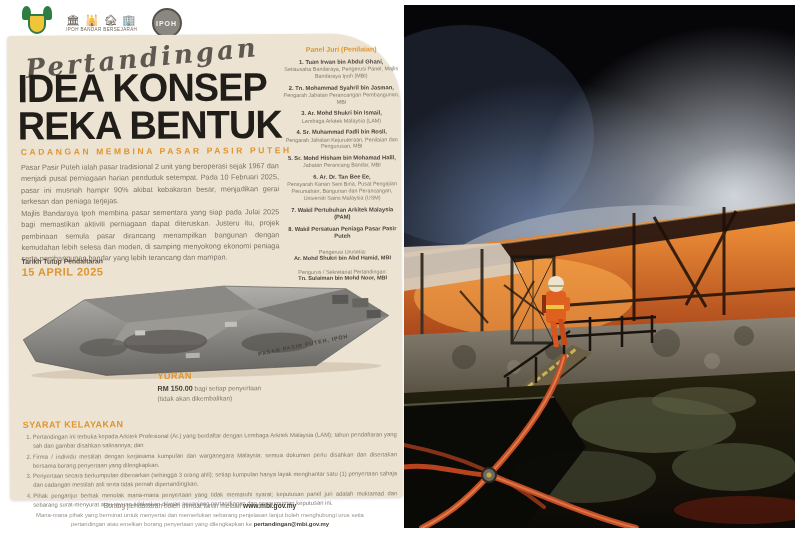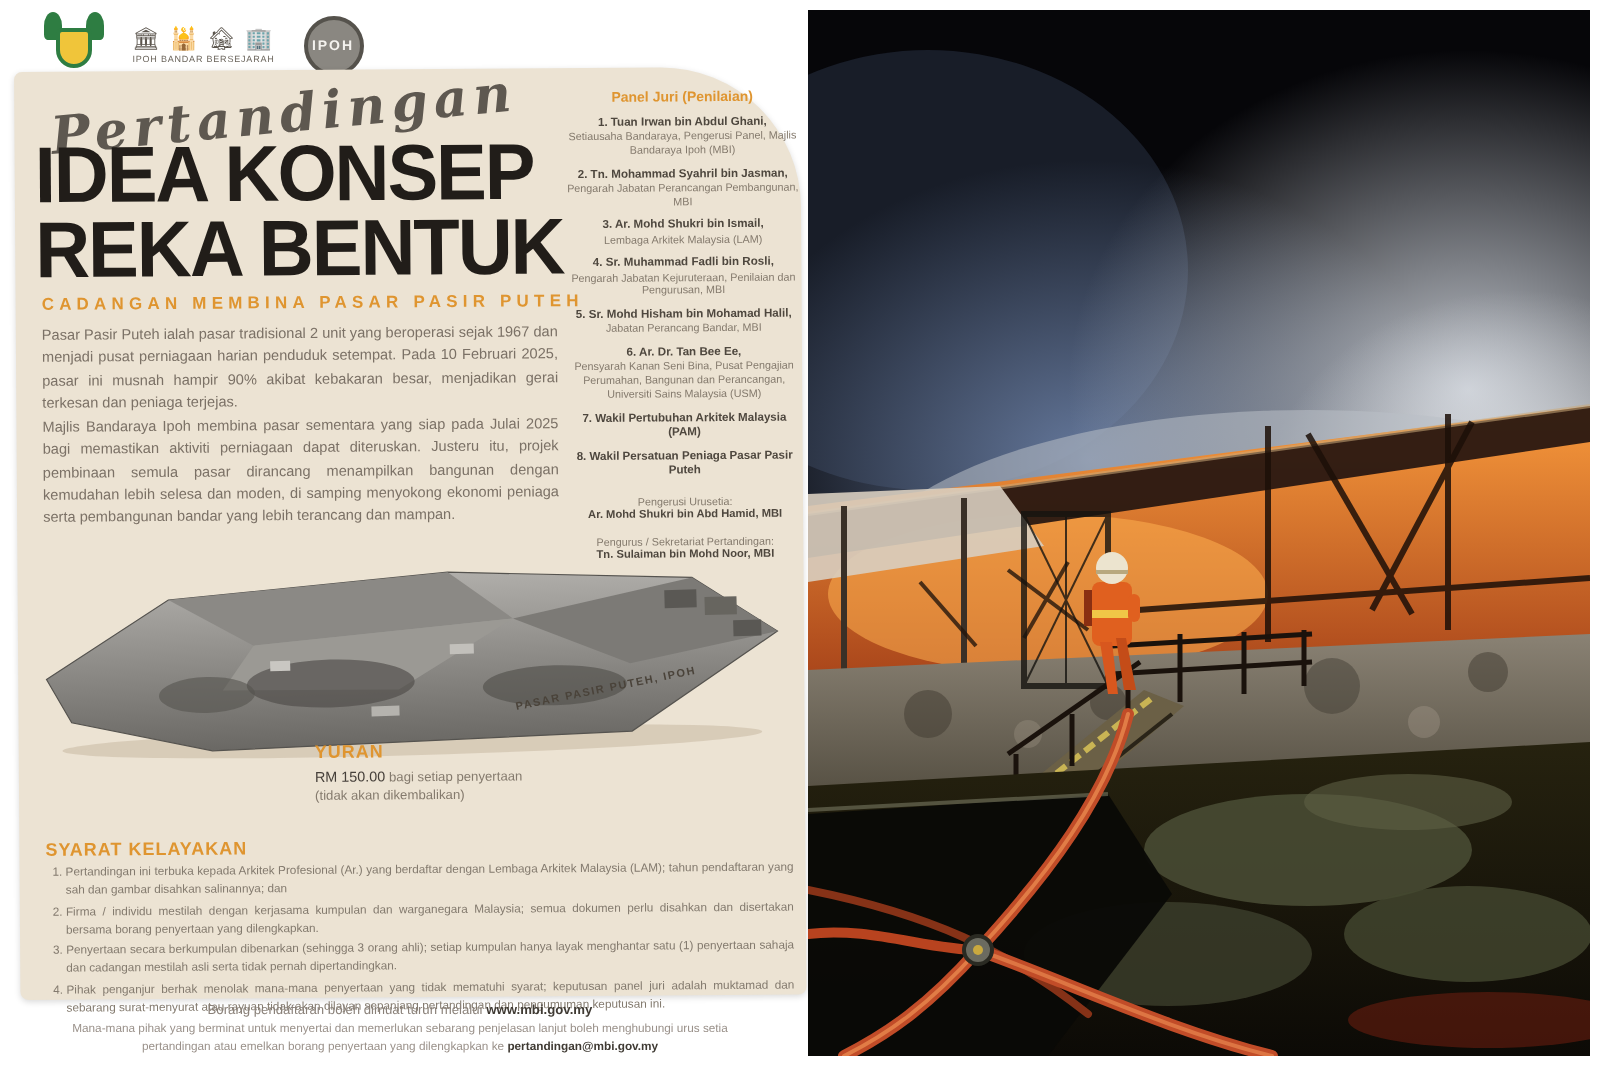--- a/index.html
+++ b/index.html
@@ -56,21 +56,21 @@
          color:#4a433a;transform:rotate(-11deg);white-space:nowrap;}
 
   .prizes{position:absolute;left:13px;top:332px;width:140px;}
   .section-h{font-size:9px;font-weight:900;color:#df9530;letter-spacing:.5px;}
   .prize-row{display:flex;margin-top:2.5px;}
   .prize-place{width:62px;font-size:6.6px;color:#847a6d;}
   .prize-amt{font-size:7px;font-weight:bold;color:#46403a;}
 
   .fee{position:absolute;left:148px;top:336px;width:150px;}
   .fee-line{font-size:6.6px;color:#847a6d;margin-top:3px;line-height:1.4;}
-  .fee-amt{font-weight:400;color:#46403a;font-size:7.2px;margin-top:35px;}
+  .fee-amt{font-weight:700;color:#46403a;font-size:7.2px;margin-top:35px;}
 
   .terms{position:absolute;left:13px;top:384px;width:374px;}
   .terms ol{margin:3px 0 0 10px;padding:0;}
   .terms li{font-size:5.9px;color:#837a6e;line-height:1.5;text-align:justify;margin-bottom:2px;}
 
   .poster-footer{position:absolute;left:0;top:502px;width:400px;text-align:center;}
   .pf-line1{font-size:6.6px;color:#8a8179;}
   .pf-line1 b,.pf-line2 b{color:#3f3a33;}
   .pf-line2{font-size:5.9px;color:#9a918a;line-height:1.5;width:330px;margin:2px auto 0;}
   a.plain{text-decoration:none;color:inherit;}
@@ -149,20 +149,24 @@
           <div class="lbl">Pengerusi Urusetia:</div>
           <div class="nm">Ar. Mohd Shukri bin Abd Hamid, MBI</div>
         </div>
         <div class="juri-contact">
           <div class="lbl">Pengurus / Sekretariat Pertandingan:</div>
           <div class="nm">Tn. Sulaiman bin Mohd Noor, MBI</div>
         </div>
       </div>
 
       <div class="dates">
+        <div class="date-block">
+          <div class="date-label">Tarikh Tutup Pendaftaran</div>
+          <div class="date-value">15 APRIL 2025</div>
+        </div>
       </div>
 
       <div class="market-wrap">
         <svg width="382" height="96" viewBox="0 0 382 96">
           <defs>
             <linearGradient id="aer" x1="0" y1="0" x2="0" y2="1">
               <stop offset="0" stop-color="#b0aeaa"></stop>
                 <stop offset="1" stop-color="#6a6864"></stop>
             </linearGradient>
           </defs>

